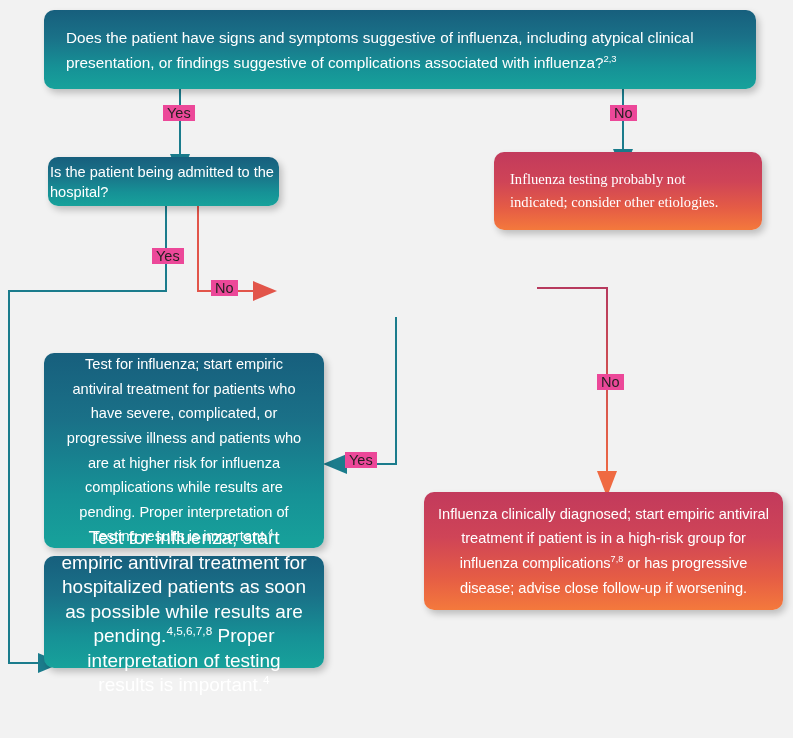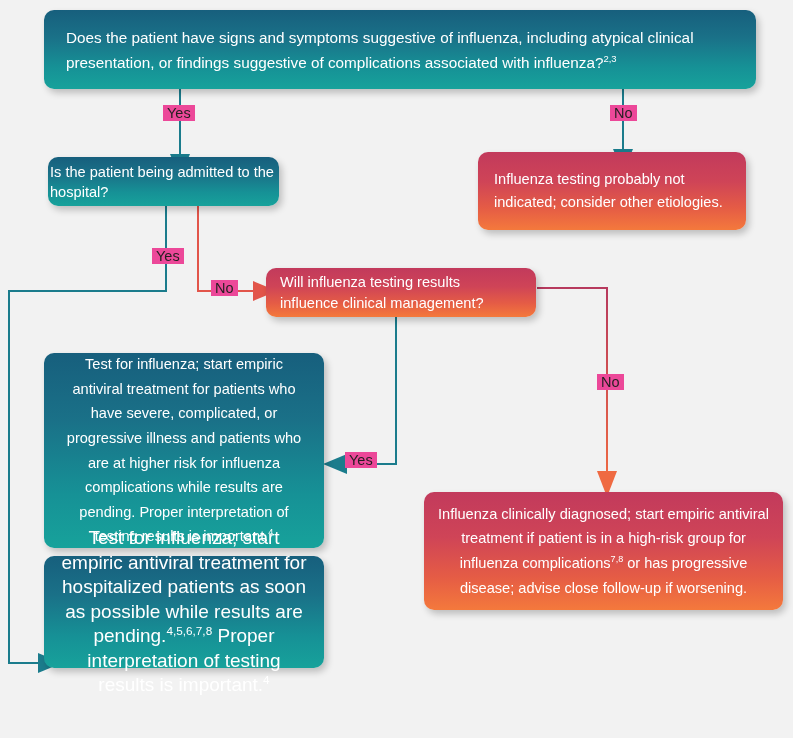--- a/index.html
+++ b/index.html
@@ -29,21 +29,21 @@
   .node.red{
     background:linear-gradient(180deg,#c23a5c 0%,#cf4457 38%,#e55c45 72%,#f4793c 100%);
   }
   .node.center .txt{}
   .node.left .txt{text-align:center;}
   sup{font-size:.62em;vertical-align:super;line-height:0;}
 
   
   #n-top      {left:44px; top:10px;  width:712px; height:79px; padding:0 22px; font-size:15.3px; line-height:25px;}
   #n-admit    {left:48px; top:157px; width:231px; height:49px; padding:0 2px; font-size:14.6px; line-height:20px;}
-  #n-notind   {left:478px;top:152px; width:268px; height:78px; padding:0 16px; font-size:14.6px; line-height:23px;}
+  #n-notind   {left:494px;top:152px; width:268px; height:78px; padding:0 16px; font-size:14.6px; line-height:23px;font-family:Liberation Serif, serif;}
   #n-will     {left:266px;top:268px; width:270px; height:49px; padding:0 14px; font-size:14.6px; line-height:21px;}
   #n-test1    {left:44px; top:353px; width:280px; height:195px;padding:0 16px; font-size:14.6px; line-height:24.6px;}
   #n-test2    {left:44px; top:556px; width:280px; height:112px;padding:0 16px; font-size:19px; line-height:24.6px;}
   #n-clin     {left:424px;top:492px; width:359px; height:118px;padding:0 12px; font-size:14.6px; line-height:24.6px;}
 
   .edge-label{
     position:absolute;
     color:#231f20;
     font-size:14.5px;
     background:#ec4899;
@@ -110,23 +110,20 @@
   </div>
 
   <div class="node teal center" id="n-admit">
     <div class="txt"><span>Is the patient being admitted to the hospital?</span></div>
   </div>
 
   <div class="node red center" id="n-notind">
     <div class="txt"><span>Influenza testing probably not indicated; consider other etiologies.</span></div>
   </div>
 
-  <div class="node red center" id="n-will">
-    <div class="txt"><span>Will influenza testing results influence clinical management?</span></div>
-  </div>
 
   <div class="node teal left" id="n-test1">
     <div class="txt"><span>Test for influenza; start empiric antiviral treatment for patients who have severe, complicated, or progressive illness and patients who are at higher risk for influenza complications while results are pending.  Proper interpretation of testing results is important.</span><sup>4</sup></div>
   </div>
 
   <div class="node teal left" id="n-test2">
     <div class="txt"><span>Test for influenza; start empiric antiviral treatment for hospitalized patients as soon as possible while results are pending.</span><sup>4,5,6,7,8</sup><span>  Proper interpretation of testing results is important.</span><sup>4</sup></div>
   </div>
 
   <div class="node red left" id="n-clin">

